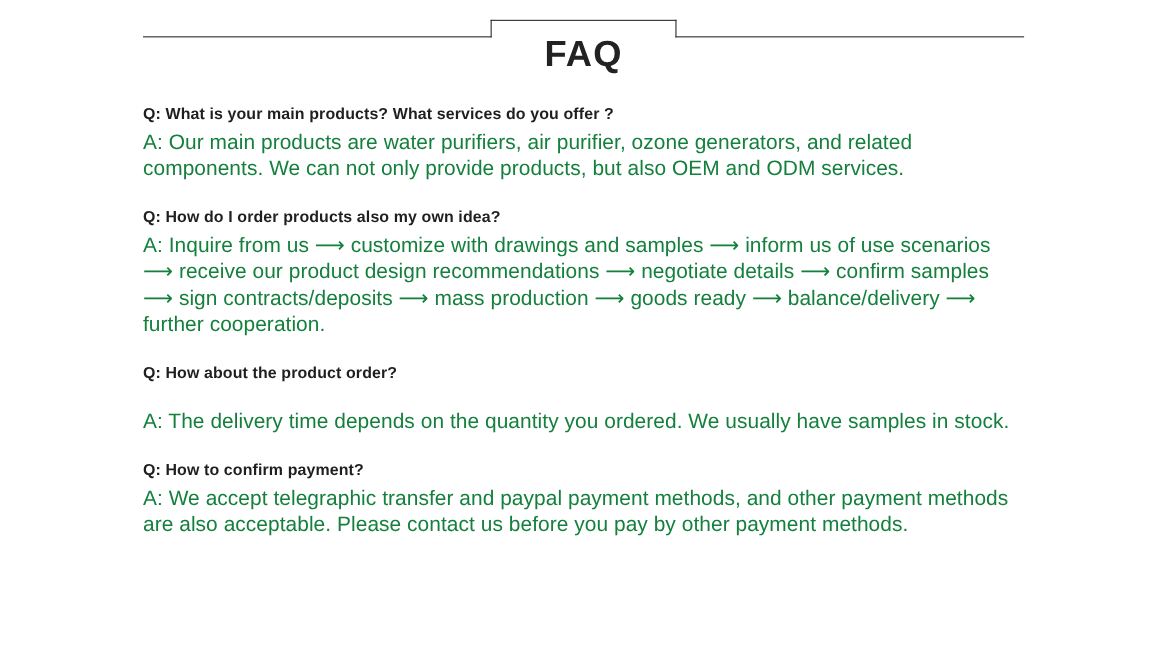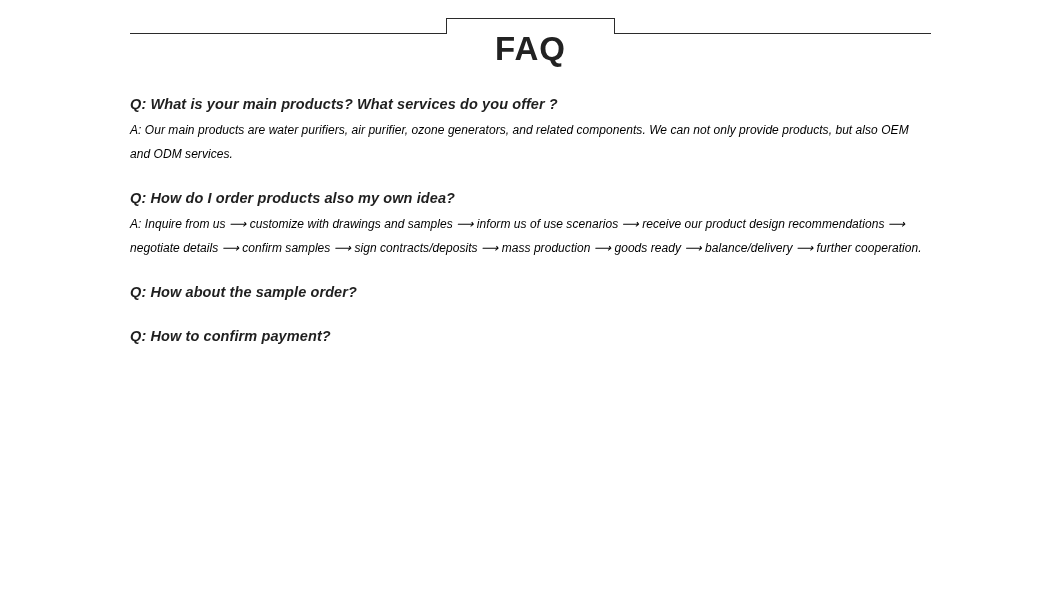--- a/index.html
+++ b/index.html
@@ -68,37 +68,36 @@
 
   
   .faq-list {
     position: absolute;
     left: 130px;
     top: 92px;
     width: 800px;
   }
   .faq-item {
     margin-bottom: 20px;
-    font-style: italic;
   }
   .faq-item:last-child {
     margin-bottom: 16px;
   }
   .question {
     font-size: 14.5px;
     font-weight: bold;
     color: #1f1f1f;
     line-height: 24px;
     margin: 0 0 2px 0;
     letter-spacing: 0.1px;
   }
   .answer {
-    font-size: 12px;
+    font-size: 19px;
     font-weight: normal;
-    color: #000000;
+    color: #15803d;
     line-height: 24px;
     margin: 0;
     max-width: 795px;
     letter-spacing: 0.05px;
   }
 </style>
 </head>
 <body>
 
 <div class="page">
@@ -116,24 +115,26 @@
       <p class="question">Q: What is your main products? What services do you offer ?</p>
       <p class="answer">A: Our main products are water purifiers, air purifier, ozone generators, and related components. We can not only provide products, but also OEM and ODM services.</p>
     </div>
 
     <div class="faq-item">
       <p class="question">Q: How do I order products also my own idea?</p>
       <p class="answer">A: Inquire from us ⟶ customize with drawings and samples ⟶ inform us of use scenarios ⟶ receive our product design recommendations ⟶ negotiate details ⟶ confirm samples ⟶ sign contracts/deposits ⟶ mass production ⟶ goods ready ⟶ balance/delivery ⟶ further cooperation.</p>
     </div>
 
     <div class="faq-item">
-      <p class="question">Q: How about the sample order?</p>
+      <p class="question">Q: How about the product order?</p>
     </div>
 
     <div class="faq-item">
+      <p class="answer">A: The delivery time depends on the quantity you ordered. We usually have samples in stock.</p>
     </div>
 
     <div class="faq-item">
       <p class="question">Q: How to confirm payment?</p>
+      <p class="answer">A: We accept telegraphic transfer and paypal payment methods, and other payment methods are also acceptable. Please contact us before you pay by other payment methods.</p>
     </div>
 
   </div>
 </div>
 
 </body></html>

